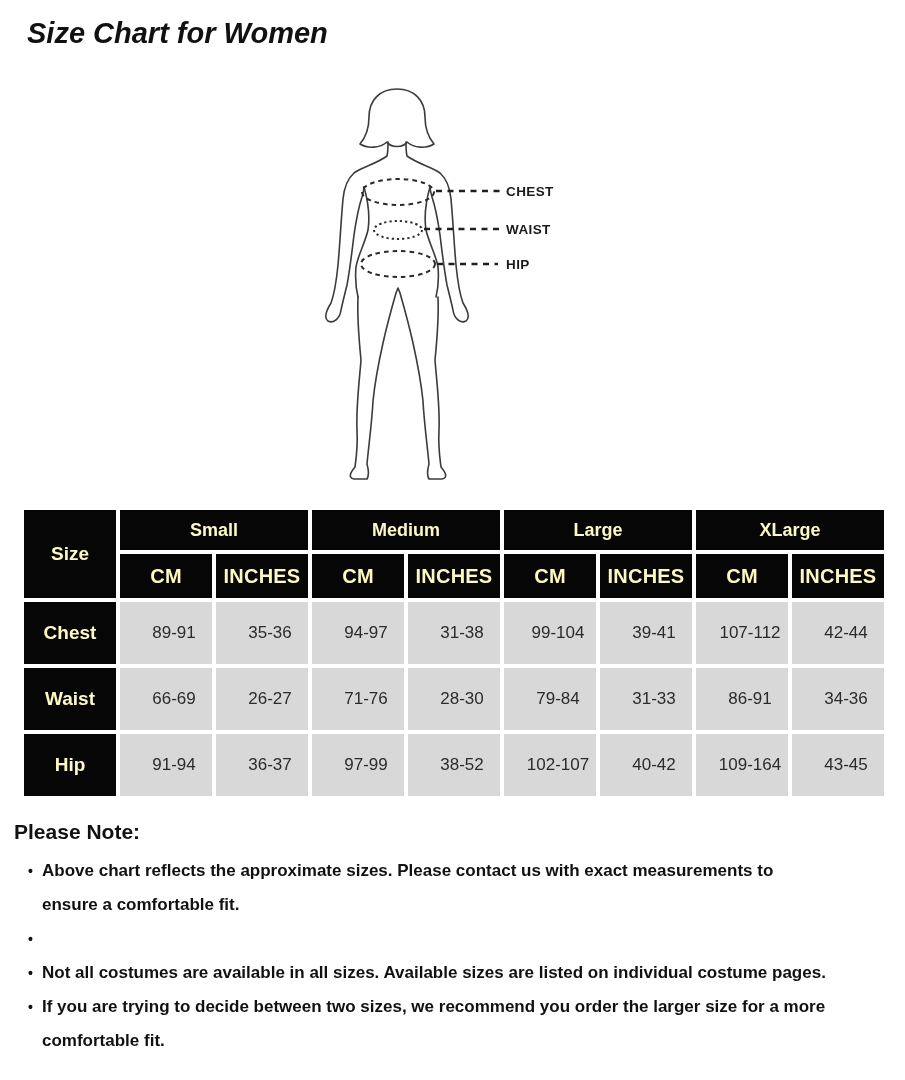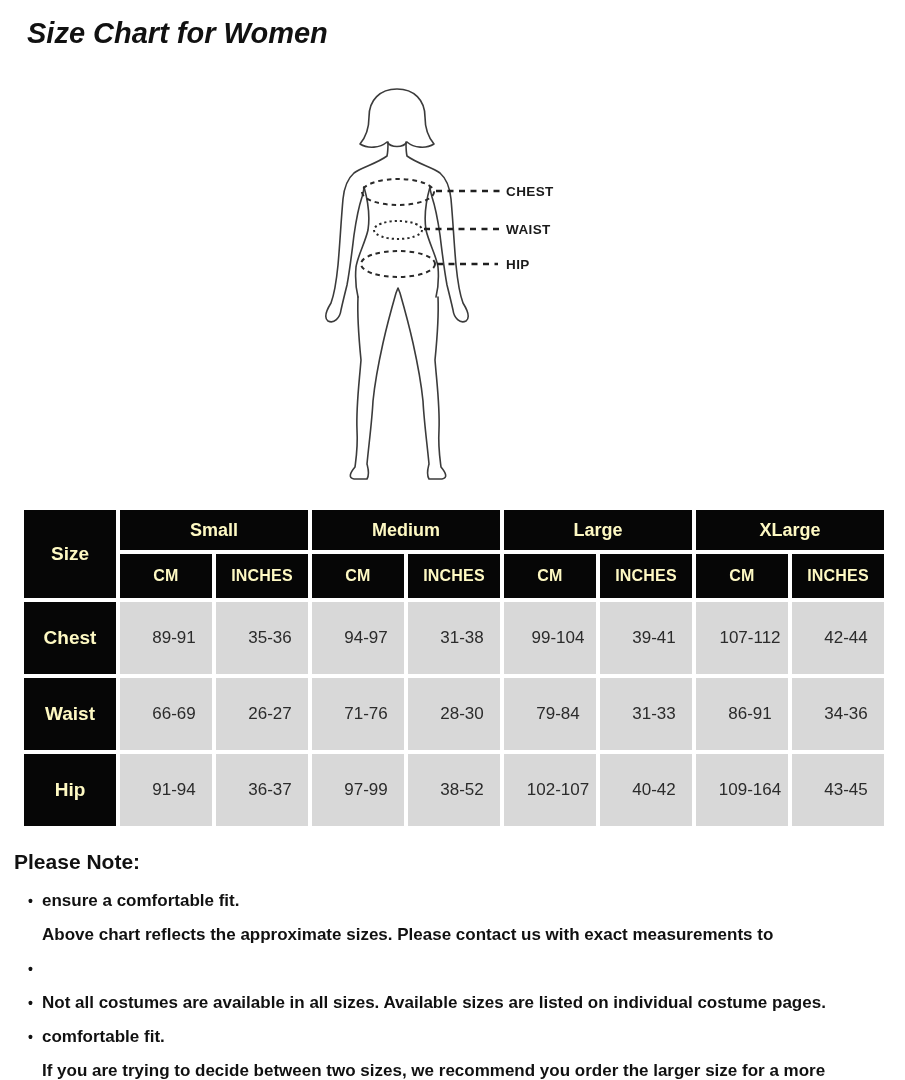--- a/index.html
+++ b/index.html
@@ -41,30 +41,30 @@
   }
   table.size-chart col.c-size { width: 92px; }
   table.size-chart th {
     background: #060606;
     color: #fef9c3;
     font-weight: bold;
     text-align: center;
     vertical-align: middle;
   }
   th.group-header { font-size: 18px; height: 40px; }
-  th.unit-header { font-size: 16px; height: 44px; letter-spacing: 0.2px; }
+  th.unit-header { font-size: 20px; height: 44px; letter-spacing: 0.2px; }
   th.corner-header { font-size: 19px; margin-top: 48px; }
   th.row-header { font-size: 19px; }
   table.size-chart td {
     background: #d8d8d8;
     color: #2b2b2b;
     font-size: 17px;
     text-align: center;
     vertical-align: middle;
-    height: 72px;
+    height: 62px;
     padding-left: 16px;
   }
 
   .notes { margin: 20px 0 0 14px; font-weight: bold; }
   .notes-heading { font-size: 21px; color: #111111; margin-bottom: 10px; }
   .note-item { display: flex; align-items: flex-start; }
   .note-bullet {
     width: 14px;
     margin-left: 14px;
     font-size: 14px;
@@ -174,36 +174,36 @@
     </tr>
   </tbody>
 </table>
 
 <div class="notes">
   <div class="notes-heading">Please Note:</div>
 
   <div class="note-item">
     <span class="note-bullet">•</span>
     <div class="note-text">
+      <div>Above chart reflects the approximate sizes. Please contact us with exact measurements to</div>
       <div>ensure a comfortable fit.</div>
-      <div>Above chart reflects the approximate sizes. Please contact us with exact measurements to</div>
     </div>
   </div>
 
   <div class="note-item">
     <span class="note-bullet">•</span>
   </div>
 
   <div class="note-item">
     <span class="note-bullet">•</span>
     <div class="note-text">
       <div>Not all costumes are available in all sizes. Available sizes are listed on individual costume pages.</div>
     </div>
   </div>
 
   <div class="note-item">
     <span class="note-bullet">•</span>
     <div class="note-text">
+      <div>If you are trying to decide between two sizes, we recommend you order the larger size for a more</div>
       <div>comfortable fit.</div>
-      <div>If you are trying to decide between two sizes, we recommend you order the larger size for a more</div>
     </div>
   </div>
 </div>
 
 </body></html>

